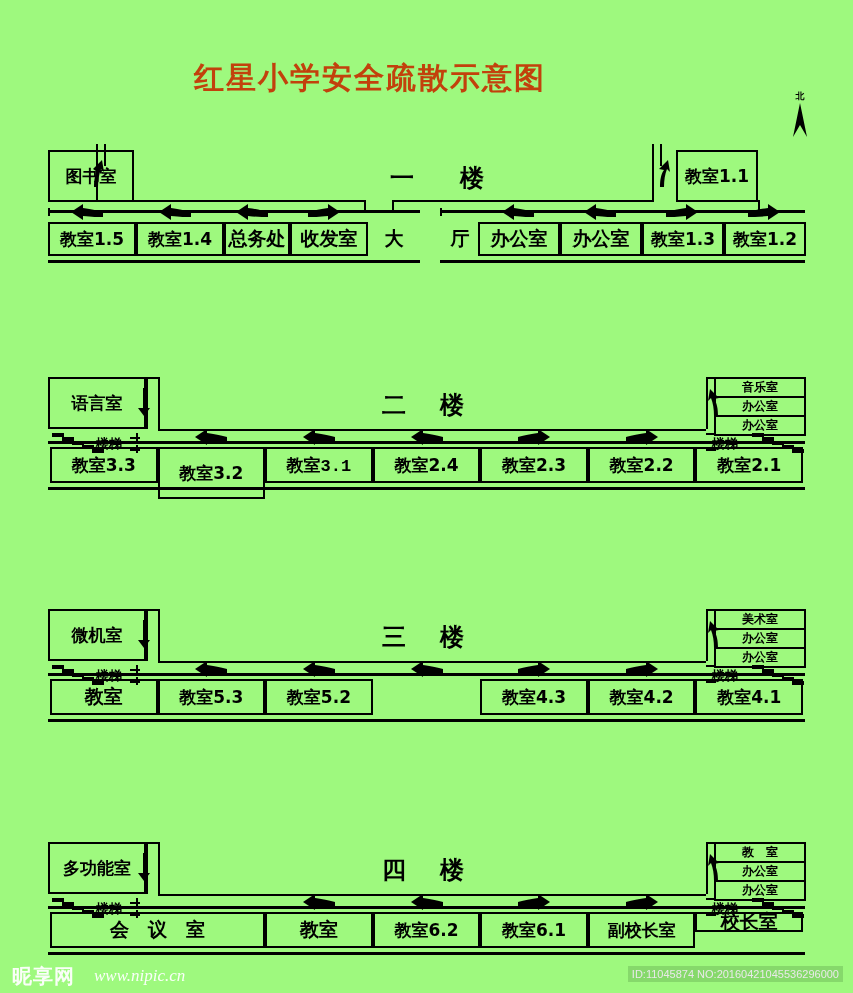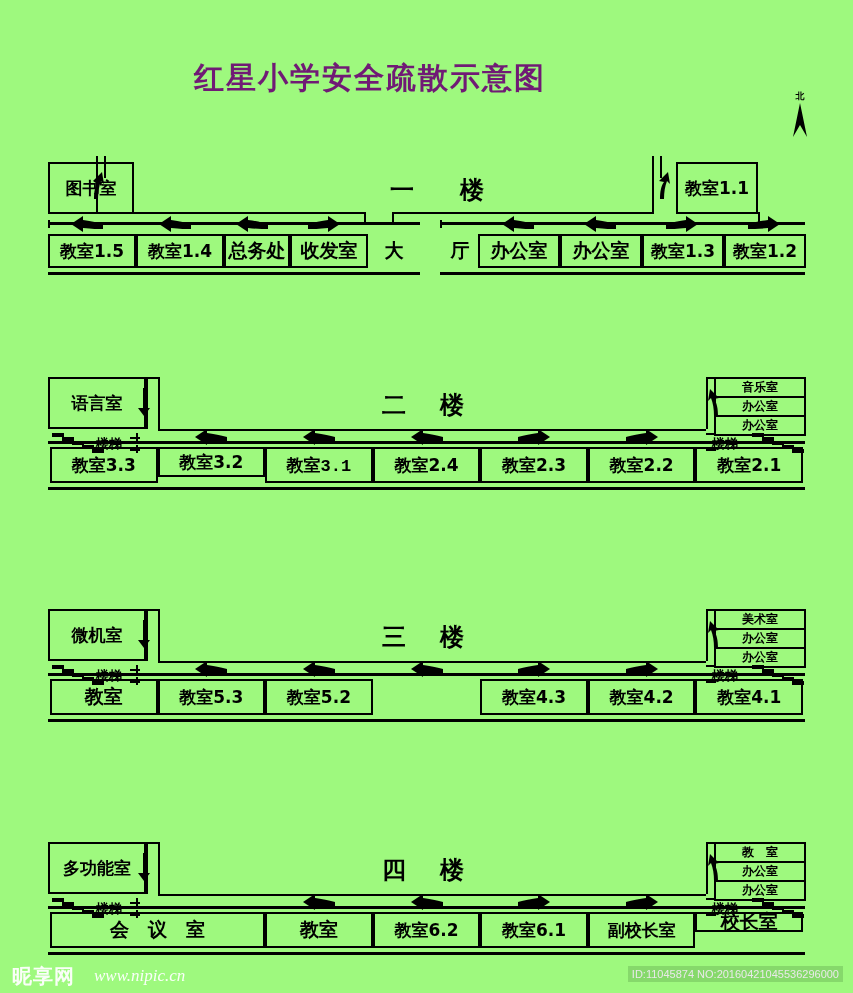--- a/index.html
+++ b/index.html
@@ -5,21 +5,21 @@
   html,body{margin:0;padding:0;}
   body{
     width:853px;height:993px;
     background:#9ef97e;
     font-family:"DejaVu Sans","Liberation Sans",sans-serif;
     position:relative;overflow:hidden;
   }
   
   #title{
     position:absolute;left:0;top:58px;width:740px;
-    text-align:center;font-size:30px;font-weight:bold;color:#701a75;
+    text-align:center;font-size:30px;font-weight:bold;color:#c2410c;
     letter-spacing:2px;
   }
   
   #compass{position:absolute;left:780px;top:92px;width:40px;height:48px;}
   #compass .n-char{
     position:absolute;left:0;width:40px;top:0;text-align:center;
     font-size:9px;font-weight:bold;line-height:9px;color:#000;
   }
   #compass .needle{position:absolute;left:0;top:11px;width:40px;height:34px;}
 
@@ -82,21 +82,21 @@
 <div id="title">红星小学安全疏散示意图</div>
 
 <div id="compass">
   <div class="n-char">北</div>
   <svg class="needle" viewBox="0 0 40 34">
     <polygon points="20,0 27,34 20,22 13,34" fill="#000"></polygon>
   </svg>
 </div>
 
 <div id="floors">
-    <div class="floor" style="top: 154px; height: 130px;">
+    <div class="floor" style="top: 142px; height: 130px;">
       <div class="box corner-room" style="left: 48px; top: 8px; width: 86px; height: 52px;">图书室</div>
       <div class="box corner-room" style="left: 676px; top: 8px; width: 82px; height: 52px;">教室1.1</div>
       <div class="ln" style="left: 96px; top: 2px; width: 2px; height: 58px;"></div>
       <div class="ln" style="left: 104px; top: 2px; width: 2px; height: 22px;"></div>
       <div class="ln" style="left: 96px; top: 58px; width: 270px; height: 2px;"></div>
       <div class="ln" style="left: 364px; top: 58px; width: 2px; height: 10px;"></div>
       <div class="ln" style="left: 392px; top: 58px; width: 260px; height: 2px;"></div>
       <div class="ln" style="left: 392px; top: 58px; width: 2px; height: 10px;"></div>
       <div class="ln" style="left: 652px; top: 2px; width: 2px; height: 58px;"></div>
       <div class="ln" style="left: 660px; top: 2px; width: 2px; height: 22px;"></div>
@@ -189,21 +189,21 @@
           <rect x="30" y="12" width="12" height="4"></rect>
           <rect x="40" y="16" width="12" height="4"></rect>
         </g>
       </svg>
       <div class="stairs-label" style="left: 712px; top: 60px;">楼梯</div>
       <div class="ln" style="left: 706px; top: 58px; width: 10px; height: 2px;"></div>
       <div class="ln" style="left: 706px; top: 74px; width: 10px; height: 2px;"></div>
       <div class="ln" style="left: 48px; top: 66px; width: 757px; height: 3px;"></div>
       <div class="ln" style="left: 48px; top: 112px; width: 757px; height: 3px;"></div>
       <div class="box cell small" style="left: 50px; top: 72px; width: 107.571px; height: 36px;">教室3.3</div>
-      <div class="box cell small" style="left: 157.571px; top: 72px; width: 107.571px; height: 30px;">教室3.2</div>
+      <div class="box cell small" style="left: 157.571px; top: 72px; width: 107.571px; height: 52px;">教室3.2</div>
       <svg class="arrow" viewBox="0 0 34 18" style="left: 194.357px; top: 52px;">
         <path d="M33,15 C28,15 22,15 13,14 L13,18 L1,10 L13,2 L13,6 C22,7 28,9 33,10 Z" fill="#000"></path>
       </svg>
       <div class="box cell small" style="left: 265.143px; top: 72px; width: 107.571px; height: 36px; font-family: Liberation Mono, monospace;">教室3.1</div>
       <svg class="arrow" viewBox="0 0 34 18" style="left: 301.929px; top: 52px;">
         <path d="M33,15 C28,15 22,15 13,14 L13,18 L1,10 L13,2 L13,6 C22,7 28,9 33,10 Z" fill="#000"></path>
       </svg>
       <div class="box cell small" style="left: 372.714px; top: 72px; width: 107.571px; height: 36px;">教室2.4</div>
       <svg class="arrow" viewBox="0 0 34 18" style="left: 409.5px; top: 52px;">
         <path d="M33,15 C28,15 22,15 13,14 L13,18 L1,10 L13,2 L13,6 C22,7 28,9 33,10 Z" fill="#000"></path>

